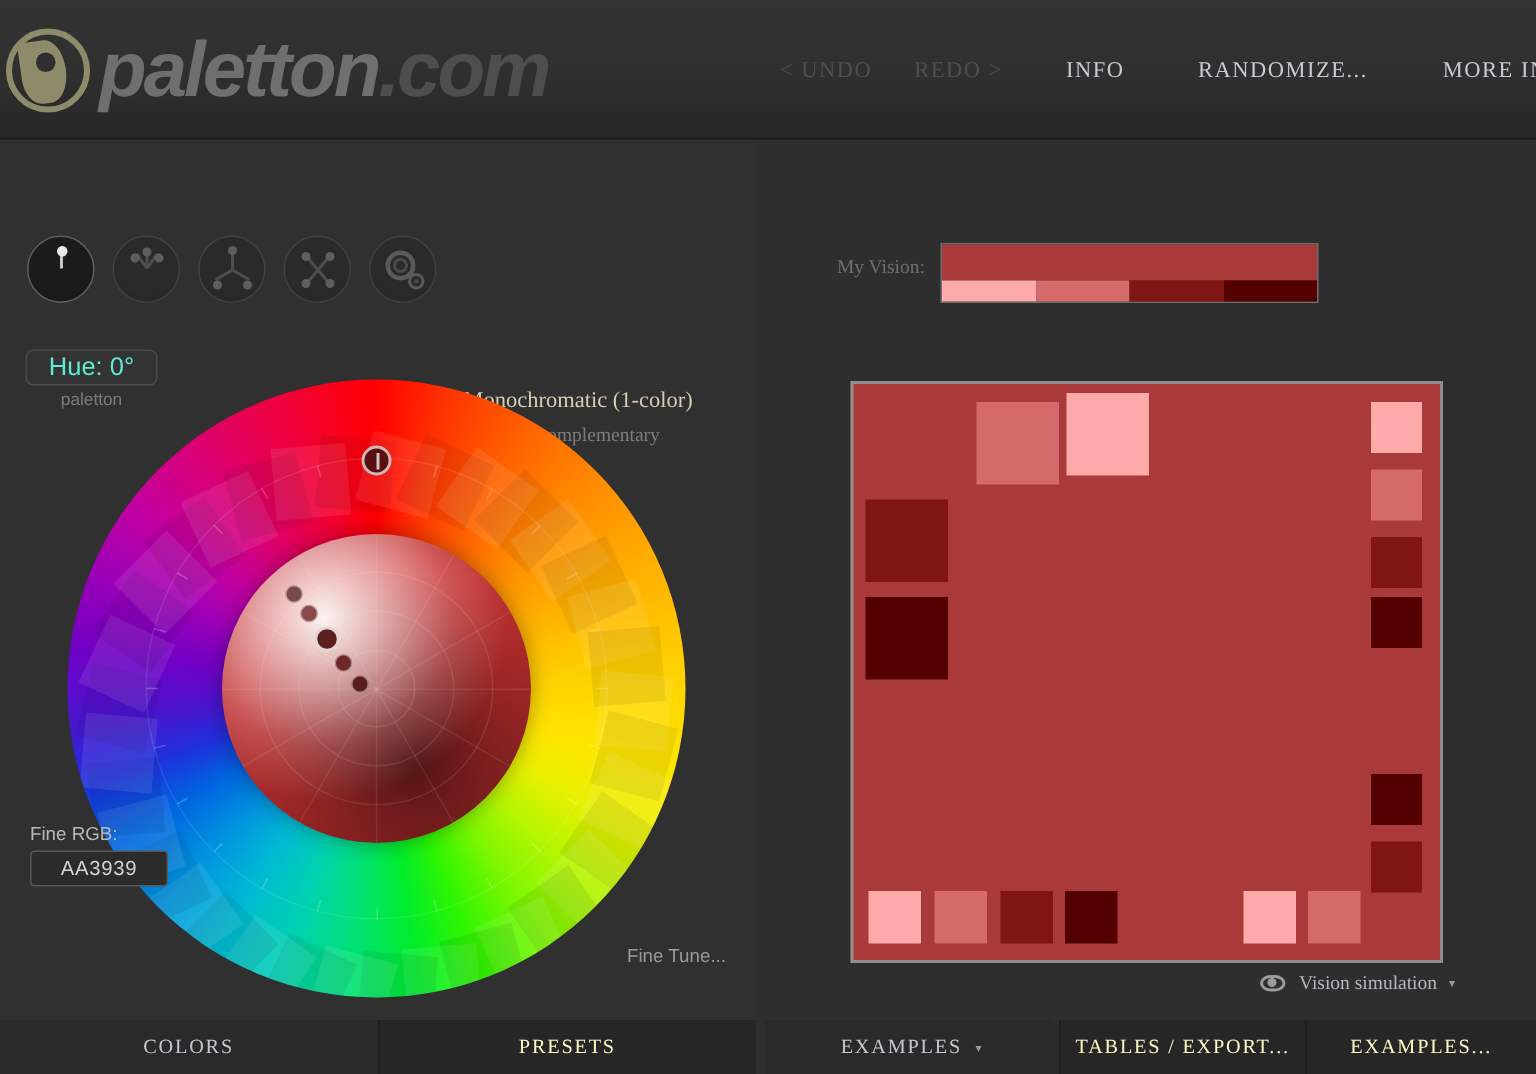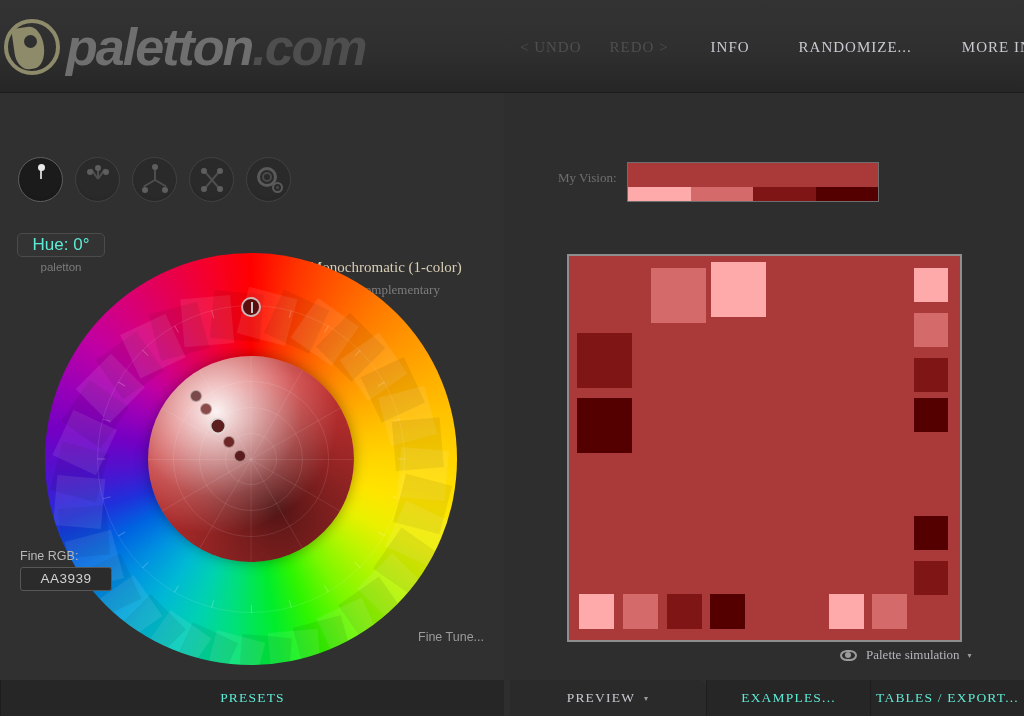--- a/index.html
+++ b/index.html
@@ -149,21 +149,21 @@
     color: #d2d2d2; font-size: 13.5px; text-align: center; line-height: 22px;
     letter-spacing: .5px; cursor: text;
   }
   #finetune { position: absolute; left: 418px; top: 536px; font-size: 12.5px; color: #9a9a9a; cursor: pointer; }
 
   
   #lefttabs { position: absolute; left: 0px; bottom: 0px; width: 504px; height: 36px; display: flex; }
   .tab {
     flex: 1; display: flex; align-items: center; justify-content: center;
     font-family: "Liberation Serif", serif; font-size: 13.5px; letter-spacing: 1.2px;
-    color: #5eead4; cursor: pointer; user-select: none;
+    color: #fef9c3; cursor: pointer; user-select: none;
   }
   .tab.active { background: #2a2a2a; color: #c7c7cf; }
   .tab.inactive { background: #262626; border-left: 1px solid #1d1d1d; }
 
   
   #rightpanel { position: absolute; left: 510px; top: 94px; width: 514px; height: 622px; background: #2e2e2e; }
   #mypalette-label { position: absolute; left: 48px; top: 76px; font-family:"Liberation Serif",serif;
                      font-size: 13px; color: #6f6f6f; }
   #palettebar { position: absolute; left: 117px; top: 68px; width: 252px; height: 40px;
                 border: 1px solid #6e6e6e; display: flex; flex-direction: column; cursor: pointer; }
@@ -437,20 +437,21 @@
           </div>
       </div>
       <div id="huehandle" style="left: 206px; top: 54px;"></div>
     </div>
 
     <div id="basergb-label">Fine RGB:</div>
     <div id="basergb-input">AA3939</div>
     <div id="finetune">Fine Tune...</div>
 
     <div id="lefttabs">
+      <div class="tab active">COLORS</div>
       <div class="tab inactive">PRESETS</div>
     </div>
   </div>
 
   <div id="rightpanel">
     <div id="mypalette-label">My Vision:</div>
     <div id="palettebar">
       <div class="main" id="palette-main" style="background: rgb(170, 57, 57);"></div>
       <div class="shades" id="palette-shades">
           <i style="background: rgb(255, 170, 170);"></i>
@@ -477,26 +478,26 @@
         <div class="sw" style="left: 141px; top: 338px; width: 35px; height: 35px; background: rgb(85, 0, 0);"></div>
         <div class="sw" style="left: 260px; top: 338px; width: 35px; height: 35px; background: rgb(255, 170, 170);"></div>
         <div class="sw" style="left: 303px; top: 338px; width: 35px; height: 35px; background: rgb(212, 106, 106);"></div>
       </div>
 
     <div id="vision-row">
       <div class="eye-ic">
         <div class="o"></div>
         <div class="p"></div>
       </div>
-      <div id="vision-label">Palette simulation</div>
+      <div id="vision-label">Vision simulation</div>
       <div id="vision-caret">▾</div>
     </div>
 
     <div id="righttabs">
       <div class="tab active">
-        <span>PREVIEW</span>
+        <span>EXAMPLES</span>
         <span class="tabcaret">▾</span>
       </div>
+      <div class="tab inactive">TABLES / EXPORT...</div>
       <div class="tab inactive">EXAMPLES...</div>
-      <div class="tab inactive">TABLES / EXPORT...</div>
     </div>
   </div>
 </div>
 
 </body></html>

